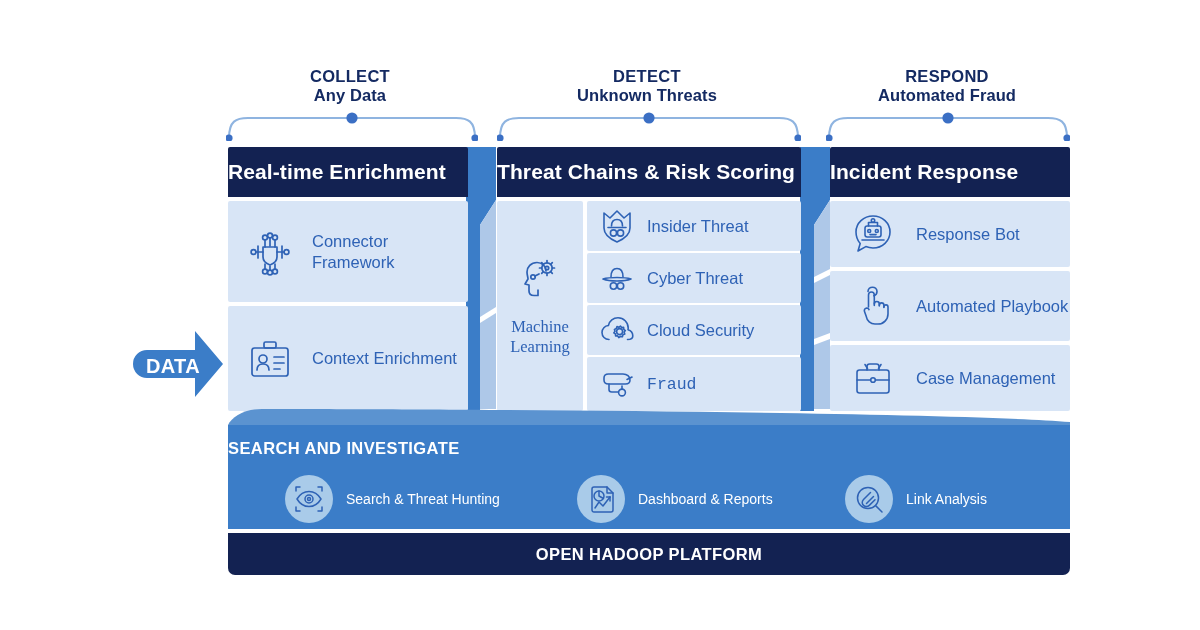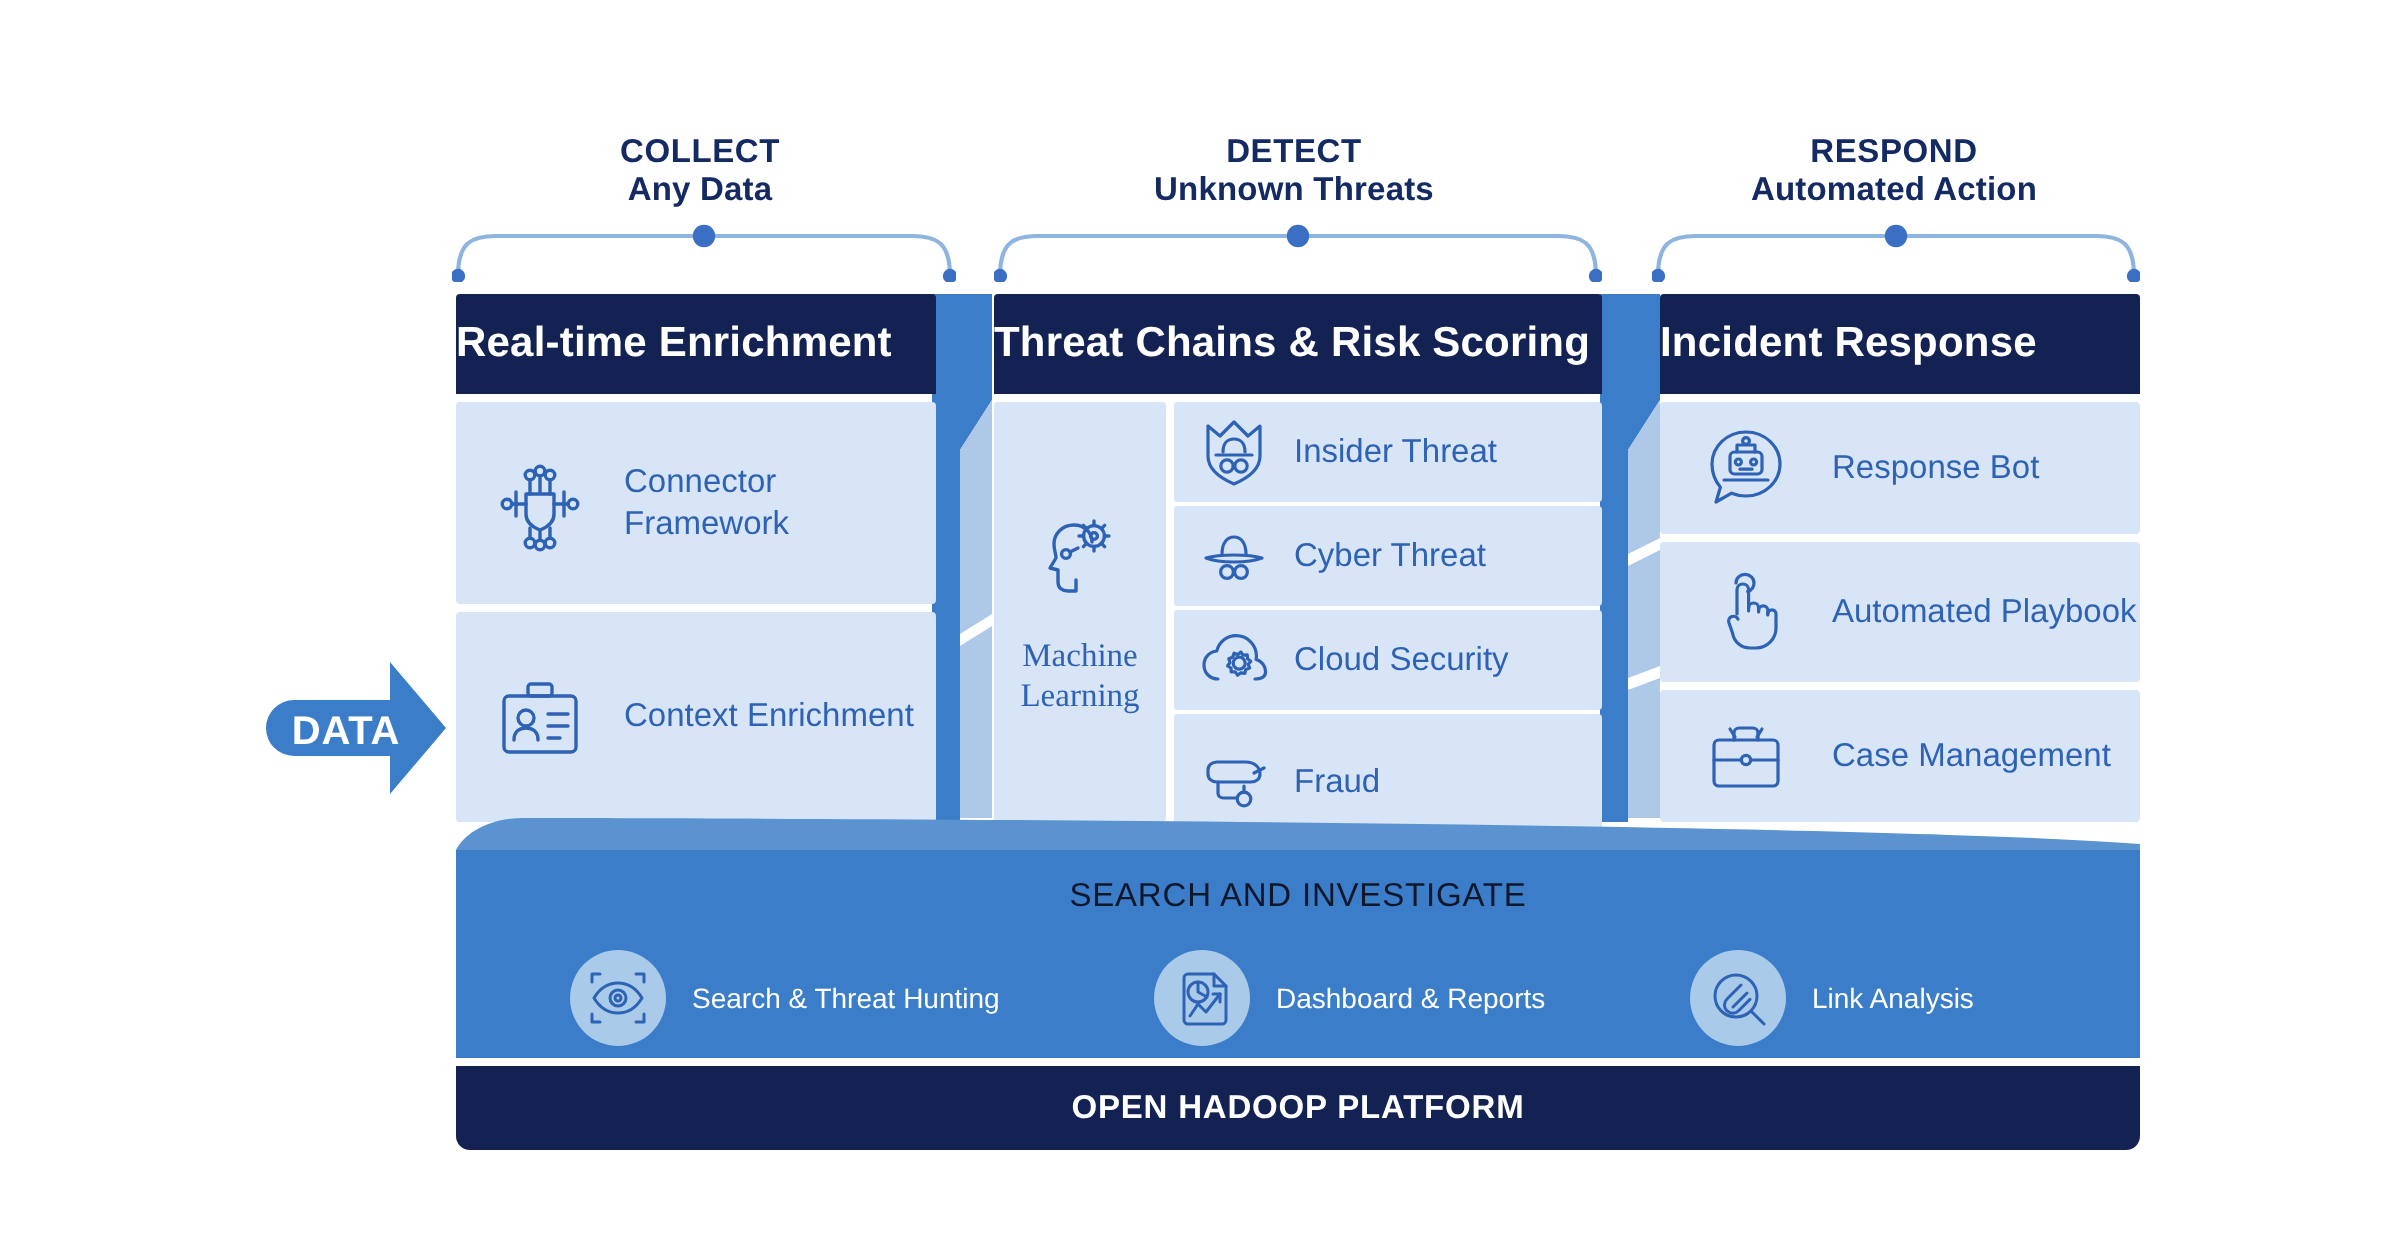--- a/index.html
+++ b/index.html
@@ -61,22 +61,22 @@
     position:absolute;color:#fff;font-size:20px;font-weight:bold;letter-spacing:.4px;
   }
 
   
   .search-band{
     position:absolute;background:#3b7dc8;
     display:block;
   }
   .band-top{position:absolute;}
   .band-title{
-    position:absolute;width:100%;text-align:center;color:#0f172a;
-    font-size:16.5px;font-weight:normal;letter-spacing:.4px;
+    position:absolute;width:100%;text-align:left;color:#ffffff;
+    font-size:16.5px;font-weight:bold;letter-spacing:.4px;
   }
   .band-item{position:absolute;display:flex;align-items:center;}
   .band-item .bico{
     width:48px;height:48px;border-radius:50%;background:#a9cbe9;
     display:flex;align-items:center;justify-content:center;flex:0 0 auto;
   }
   .band-item .blbl{color:#fff;font-size:14px;margin-left:13px;white-space:nowrap;}
 
   
   .footer{
@@ -112,21 +112,21 @@
     <svg width="304" height="30" viewBox="0 0 304 30">
       <path d="M3,27 C3,10 10,7 22,7 L282,7 C294,7 301,10 301,27" fill="none" stroke="#8fb4e0" stroke-width="2.1" stroke-linecap="round"></path>
       <circle cx="3" cy="27" r="3.6" fill="#3b6fc4"></circle>
       <circle cx="301" cy="27" r="3.6" fill="#3b6fc4"></circle>
       <circle cx="152" cy="7" r="5.6" fill="#3b6fc4"></circle>
     </svg>
   </div>
 
   <div class="phase" style="left:824px;top:56px;width:246px;">
     <div class="p-title">RESPOND</div>
-    <div class="p-sub">Automated Action</div>
+    <div class="p-sub">Automated Fraud</div>
   </div>
   <div class="bracket" style="left:826px;top:100px;">
     <svg width="244" height="30" viewBox="0 0 244 30">
       <path d="M3,27 C3,10 10,7 22,7 L222,7 C234,7 241,10 241,27" fill="none" stroke="#8fb4e0" stroke-width="2.1" stroke-linecap="round"></path>
       <circle cx="3" cy="27" r="3.6" fill="#3b6fc4"></circle>
       <circle cx="241" cy="27" r="3.6" fill="#3b6fc4"></circle>
       <circle cx="122" cy="7" r="5.6" fill="#3b6fc4"></circle>
     </svg>
   </div>
 
@@ -270,21 +270,21 @@
       <div class="ico" style="width:60px;display:flex;align-items:center;justify-content:center;">
         <svg width="40" height="40" viewBox="0 0 40 40" fill="none" stroke="#2e62b5" stroke-width="1.6" stroke-linecap="round" stroke-linejoin="round">
           <path d="M12,29.5 C8,29.5 5,26.5 5,22.5 C5,18.8 7.8,15.8 11.4,15.5 C12.4,11 16.3,7.8 21,7.8 C26.6,7.8 31.2,12.3 31.2,18 C31.2,18.6 31.1,19.2 31,19.7 C33.8,20.5 35.8,23 35.8,25.9 C35.8,28.9 33.5,29.5 30.5,29.5"></path>
           <path d="M20,16.6 L21.9,17.3 L23.4,16 L24.6,17.6 L26.6,17.4 L26.8,19.4 L28.4,20.6 L27.1,22.1 L27.8,24 L25.9,24.7 L25.4,26.7 L23.4,26.4 L21.8,27.6 L20.6,25.9 L18.6,26 L18.5,24 L16.8,22.9 L18,21.3 L17.4,19.4 L19.3,18.6 Z"></path>
           <circle cx="22.6" cy="21.6" r="3"></circle>
         </svg>
       </div>
       <div class="lbl"><span>Cloud Security</span></div>
     </div>
 
-    <div class="trow" style="left:90px;top:210px;width:214px;height:68px;">
+    <div class="trow" style="left:90px;top:210px;width:214px;height:54px;font-family:Liberation Mono, monospace;">
       <div class="ico" style="width:60px;display:flex;align-items:center;justify-content:center;">
         <svg width="40" height="40" viewBox="0 0 40 40" fill="none" stroke="#2e62b5" stroke-width="1.6" stroke-linecap="round" stroke-linejoin="round">
           <path d="M7,14 C7,11.5 9,10 11.5,10 L26,10 C30,10 33,12.5 33,16 C33,18.5 31,20 28.5,20 L11.5,20 C9,20 7,18.5 7,16 Z"></path>
           <path d="M12,20 L12,25.5 C12,27 13.2,28 14.7,28 L21,28"></path>
           <circle cx="25" cy="28.5" r="3.4"></circle>
           <path d="M25,25.1 L25,22"></path>
           <path d="M30,15.5 L35,13"></path>
         </svg>
       </div>
       <div class="lbl"><span>Fraud</span></div>

